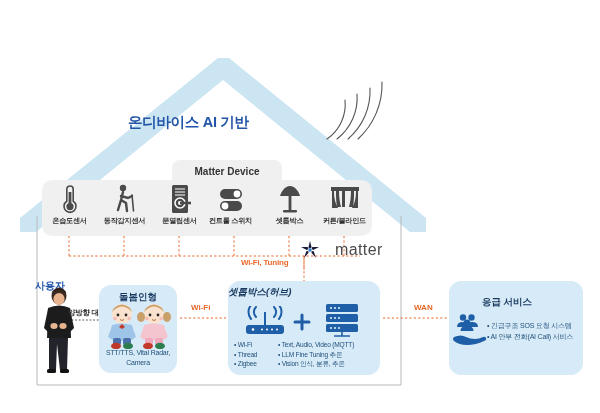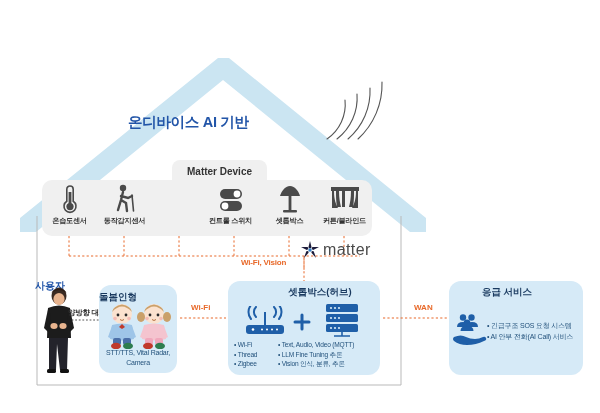--- a/index.html
+++ b/index.html
@@ -12,63 +12,63 @@
 
   
   #house-svg{position:absolute;left:0;top:0;width:600px;height:413px;}
 
   
   #title{left:128px;top:112px;width:190px;text-align:left;
          color:#2255a8;font-weight:bold;font-size:14.5px;line-height:20px;
          letter-spacing:-0.3px;}
 
   
-  #matter-tab{left:172px;top:160px;width:95px;height:22px;
+  #matter-tab{left:172px;top:160px;width:110px;height:22px;
       background:#f0f0f0;border-radius:8px 8px 0 0;
       display:flex;align-items:center;justify-content:center;
       font-size:10px;font-weight:bold;color:#333;}
   #matter-panel{left:42px;top:180px;width:330px;height:56px;
       background:#f0f0f0;border-radius:10px;}
   .dev{position:absolute;top:182px;width:55px;text-align:center;}
   .dev .ic{height:34px;display:flex;align-items:center;justify-content:center;}
   .dev .lb{font-size:7.2px;color:#333;font-weight:bold;letter-spacing:-0.3px;
            white-space:nowrap;}
 
   
-  #matter-logo{left:300px;top:240px;display:flex;align-items:center;gap:3px;}
+  #matter-logo{left:300px;top:240px;display:flex;align-items:center;gap:15px;}
   #matter-logo .word{font-size:16px;color:#4a4a4a;letter-spacing:0.4px;}
 
   #wifi-thread{left:241px;top:258px;font-size:8px;font-weight:bold;color:#e8692a;
                letter-spacing:-0.2px;}
 
   
   #user-label{left:35px;top:279px;font-size:10px;font-weight:bold;color:#2255a8;}
   #talk-label{left:68px;top:308px;font-size:7.5px;color:#333;font-weight:bold;
               letter-spacing:-0.3px;}
 
   
   .bluebox{background:#d6eaf7;border-radius:12px;position:absolute;}
   #doll-box{left:99px;top:285px;width:78px;height:88px;}
-  #doll-title{left:99px;top:291px;width:78px;
+  #doll-title{left:99px;top:291px;width:78px;text-align:center;
       font-size:9.5px;font-weight:bold;color:#19395f;}
   #doll-cap{left:99px;top:348px;width:78px;text-align:center;
       font-size:7px;color:#23527c;line-height:10px;letter-spacing:-0.2px;}
 
   #hub-box{left:228px;top:281px;width:152px;height:94px;}
-  #hub-title{left:228px;top:286px;width:184px;text-align:center;
-      font-size:9.5px;font-weight:bold;color:#19395f;line-height:12px;}
+  #hub-title{left:228px;top:286px;width:184px;
+      font-size:9.5px;font-weight:bold;color:#19395f;line-height:12px;font-style:italic;}
   #hub-feats{left:234px;top:340px;width:142px;display:flex;gap:4px;}
   #hub-feats ul{margin:0;padding:0;list-style:none;}
   #hub-feats li{font-size:6.6px;color:#23527c;line-height:9.6px;
       white-space:nowrap;letter-spacing:-0.2px;}
   #hub-feats li:before{content:"\2022  ";}
   #hub-col1{width:40px;}
 
   #emg-box{left:449px;top:281px;width:134px;height:94px;}
-  #emg-title{left:449px;top:286px;width:116px;text-align:center;
+  #emg-title{left:449px;top:296px;width:116px;text-align:center;
       font-size:9.5px;font-weight:bold;color:#19395f;}
   #emg-list{left:487px;top:320px;}
   #emg-list ul{margin:0;padding:0;list-style:none;}
   #emg-list li{font-size:7px;color:#23527c;line-height:11px;white-space:nowrap;
                letter-spacing:-0.2px;}
   #emg-list li:before{content:"\2022  ";}
 
   .linklabel{position:absolute;font-size:8px;font-weight:bold;color:#e8692a;}
   #wifi1{left:191px;top:303px;}
   #wan{left:402px;top:303px;margin-left:12px;}
@@ -141,20 +141,34 @@
     <div class="ic">
       <svg width="26" height="30" viewBox="0 0 26 30">
         <circle cx="11" cy="4" r="3.2" fill="#4a4a4a"></circle>
         <path d="M11 8 L9 16 L6 26 M9 16 L14 19 L15 27 M9 12 L16 14 L20 12" stroke="#4a4a4a" stroke-width="2.4" fill="none" stroke-linecap="round"></path>
         <path d="M20 11 L21.5 27" stroke="#4a4a4a" stroke-width="1.6" stroke-linecap="round"></path>
       </svg>
     </div>
     <div class="lb">동작감지센서</div>
   </div>
 
+  <div class="dev" style="left:152px">
+    <div class="ic">
+      <svg width="22" height="30" viewBox="0 0 22 30">
+        <rect x="3" y="1" width="16" height="28" rx="1.5" fill="#4a4a4a"></rect>
+        <g stroke="#ffffff" stroke-width="1.2">
+          <path d="M6 5h10M6 8h10M6 11h10"></path>
+        </g>
+        <circle cx="11" cy="19" r="5" fill="none" stroke="#ffffff" stroke-width="1.6"></circle>
+        <circle cx="11" cy="19" r="2" fill="#ffffff"></circle>
+        <path d="M11 19 H22" stroke="#4a4a4a" stroke-width="2.6"></path>
+      </svg>
+    </div>
+    <div class="lb">문열림센서</div>
+  </div>
 
   <div class="dev" style="left:203px">
     <div class="ic">
       <svg width="28" height="30" viewBox="0 0 28 30">
         <rect x="3" y="5" width="22" height="10" rx="5" fill="#4a4a4a"></rect>
         <circle cx="20" cy="10" r="3.4" fill="#ffffff"></circle>
         <rect x="3" y="17" width="22" height="10" rx="5" fill="#4a4a4a"></rect>
         <circle cx="8" cy="22" r="3.4" fill="#ffffff"></circle>
       </svg>
     </div>
@@ -193,21 +207,21 @@
         <path d="M19 7 L13.2 10 L11.6 8.9 L12.3 7 z"></path>
         <path d="M16 18 L11.4 12.8 L11.8 10.9 L13.7 11.2 z"></path>
         <path d="M4 18 L8.6 12.8 L8.2 10.9 L6.3 11.2 z"></path>
         <path d="M1 7 L6.8 10 L8.4 8.9 L7.7 7 z"></path>
         <circle cx="10" cy="10" r="1.7" fill="#2e7cc4"></circle>
       </g>
     </svg>
     <span class="word">matter</span>
   </div>
 
-  <div id="wifi-thread" class="abs">Wi-Fi, Vision</div>
+  <div id="wifi-thread" class="abs">Wi-Fi, Tuning</div>
 
   <div id="user-label" class="abs">사용자</div>
 
   <svg class="abs" style="left:40px;top:286px;" width="38" height="88" viewBox="0 0 38 88">
     <ellipse cx="19" cy="10" rx="7.5" ry="8.6" fill="#3a2a22"></ellipse>
     <ellipse cx="19" cy="13" rx="5.6" ry="6" fill="#e8b48f"></ellipse>
     <path d="M11.5 7 Q19 1 26.5 7 Q25 3 19 2.4 Q13 3 11.5 7z" fill="#2b1d16"></path>
     <path d="M8 22 Q19 17 30 22 L31 52 L7 52 z" fill="#1c1c1c"></path>
     <path d="M8 23 L4 42 L8 46 L11 30 z" fill="#1c1c1c"></path>
     <path d="M30 23 L34 42 L30 46 L27 30 z" fill="#1c1c1c"></path>

